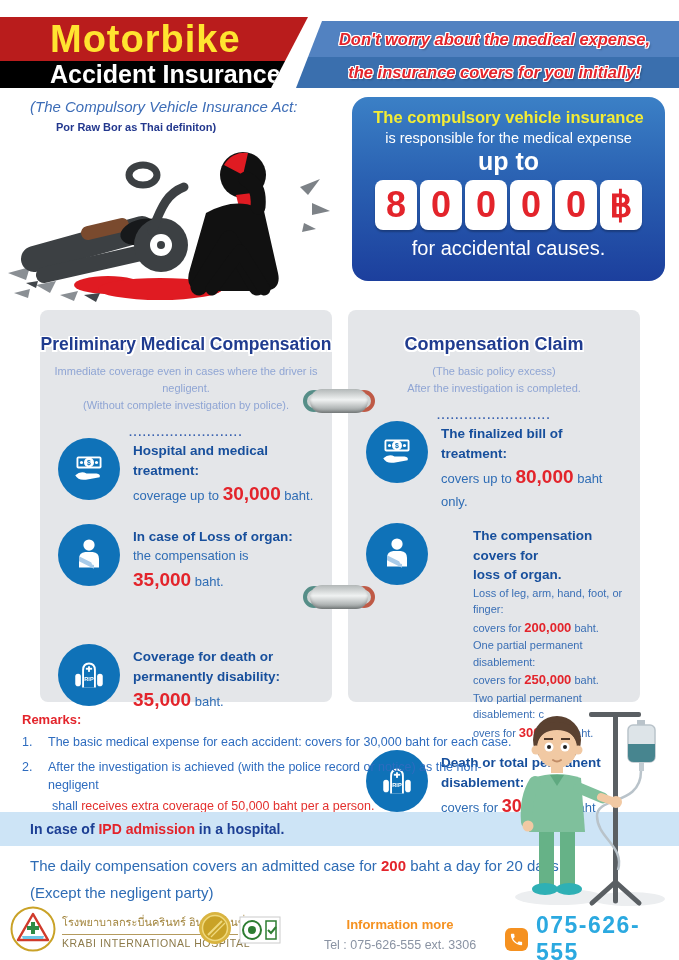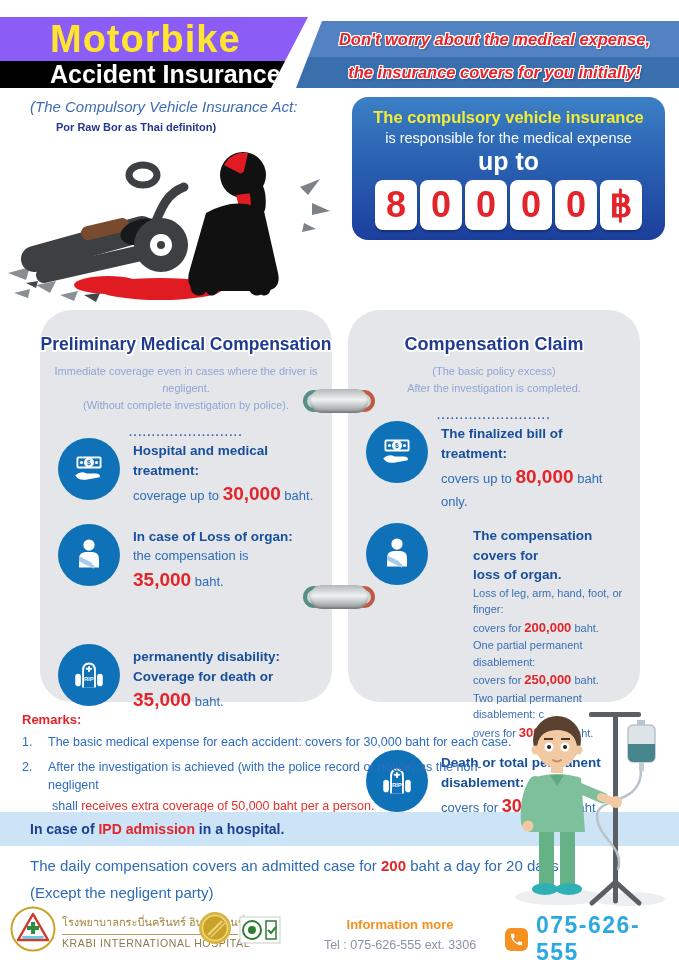--- a/index.html
+++ b/index.html
@@ -2,48 +2,48 @@
 <html><head>
 <meta charset="utf-8">
 <style>
   html,body{margin:0;padding:0;}
   body{font-family:"Liberation Sans",sans-serif;background:#fff;}
   .poster{position:relative;width:679px;height:960px;background:#fff;overflow:hidden;}
 
   
   .hdr-left{position:absolute;left:0;top:17px;width:308px;height:71px;
     clip-path:polygon(0 0,100% 0,88% 100%,0 100%);}
-  .hdr-left .band1{height:44px;background:#8b5cf6;display:flex;align-items:center;}
+  .hdr-left .band1{height:44px;background:#b91c1c;display:flex;align-items:center;}
   .hdr-left .band2{height:27px;background:#000000;display:flex;align-items:center;}
   .hdr-title{padding-left:50px;font-size:38px;font-weight:800;color:#ffe430;letter-spacing:1px;}
   .hdr-sub{padding-left:50px;font-size:25px;font-weight:bold;color:#fff;}
 
   .hdr-right{position:absolute;left:288px;top:21px;width:391px;height:67px;
     clip-path:polygon(34px 0,100% 0,100% 100%,8px 100%);}
   .hdr-right .band1{height:36px;background:#5282c1;display:flex;align-items:center;justify-content:center;}
   .hdr-right .band2{height:31px;background:#3a6fae;display:flex;align-items:center;justify-content:center;}
   .banner-txt{font-size:16.5px;font-weight:bold;font-style:italic;color:#e3242b;padding-left:22px;
     text-shadow:-1px -1px 0 #fff,1px -1px 0 #fff,-1px 1px 0 #fff,1px 1px 0 #fff,0 -1px #fff,0 1px #fff,-1px 0 #fff,1px 0 #fff,2px 2px 2px rgba(0,0,0,.25);}
 
   .act1{position:absolute;left:30px;top:98px;font-size:15px;font-style:italic;color:#3d6db7;}
   .act2{position:absolute;left:56px;top:121px;font-size:11px;font-weight:bold;color:#23388e;}
 
   
-  .cov-box{position:absolute;left:352px;top:97px;width:313px;height:143px;border-radius:16px;
+  .cov-box{position:absolute;left:352px;top:97px;width:313px;height:184px;border-radius:16px;
     background:linear-gradient(180deg,#3b80c6 0%,#2a61b2 45%,#1c3f9d 100%);text-align:center;color:#fff;}
   .cov1{margin-top:11px;font-size:16.5px;font-weight:bold;color:#f3ec35;}
   .cov2{margin-top:3px;font-size:14.5px;}
   .cov3{margin-top:1px;font-size:25px;font-weight:800;}
   .tiles{margin-top:4px;display:flex;justify-content:center;gap:3px;}
   .tile{width:42px;height:50px;background:#fff;border-radius:8px;color:#e3242b;font-size:36px;font-weight:800;
     line-height:50px;box-shadow:0 2px 2px rgba(0,0,0,.25);}
   .cov4{margin-top:7px;font-size:20px;}
 
   
-  .panel{position:absolute;top:310px;width:292px;height:392px;background:#e4e6e9;border-radius:32px;}
+  .panel{position:absolute;top:310px;width:292px;height:392px;background:#e4e6e9;border-radius:8px;}
   .panel.left{left:40px;} .panel.right{left:348px;}
   .panel-title{margin-top:24px;text-align:center;font-weight:bold;color:#203c8f;
     text-shadow:-1.5px -1.5px 0 #fff,1.5px -1.5px 0 #fff,-1.5px 1.5px 0 #fff,1.5px 1.5px 0 #fff,0 -1.5px #fff,0 1.5px #fff,-1.5px 0 #fff,1.5px 0 #fff;}
   .panel.left .panel-title{font-size:17.5px;}
   .panel.right .panel-title{font-size:18px;}
   .panel-sub{text-align:center;font-size:11px;color:#8fa5d4;line-height:1.55;margin-top:8px;}
   .panel-dots{text-align:center;color:#3962b0;font-size:11px;font-weight:bold;letter-spacing:1.5px;margin-top:12px;}
   .items{}
   .item{display:flex;align-items:flex-start;padding:0 10px 0 18px;gap:13px;}
   .icon-circle{flex:none;width:62px;height:62px;border-radius:50%;background:#0f72b8;display:flex;align-items:center;justify-content:center;}
@@ -229,22 +229,22 @@
             <rect x="10" y="30" width="9" height="20" rx="4.5" fill="#ffffff"></rect>
             <rect x="45" y="30" width="9" height="20" rx="4.5" fill="#ffffff"></rect>
             <path d="M21,52 L21,24 q0,-12 11,-12 q11,0 11,12 L43,52 z" fill="#ffffff"></path>
             <path d="M24,52 L24,25 q0,-10 8,-10 q8,0 8,10 L40,52 z" fill="#0f72b8"></path>
             <rect x="30.5" y="18" width="3" height="9" fill="#ffffff"></rect>
             <rect x="27" y="20.5" width="10" height="3" fill="#ffffff"></rect>
             <text x="32" y="42" text-anchor="middle" font-size="9" font-weight="bold" fill="#ffffff">RIP</text>
           </svg>
         </div>
         <div class="item-text">
+          <div class="item-title">Coverage for death or</div>
           <div class="item-title">permanently disability:</div>
-          <div class="item-title">Coverage for death or</div>
           <div><span class="amount">35,000</span><span> baht.</span></div>
         </div>
       </div>
     </div>
   </div>
 
   <div class="panel right">
     <div class="panel-title">Compensation Claim</div>
     <div class="panel-sub">
       <div>(The basic policy excess)</div>

